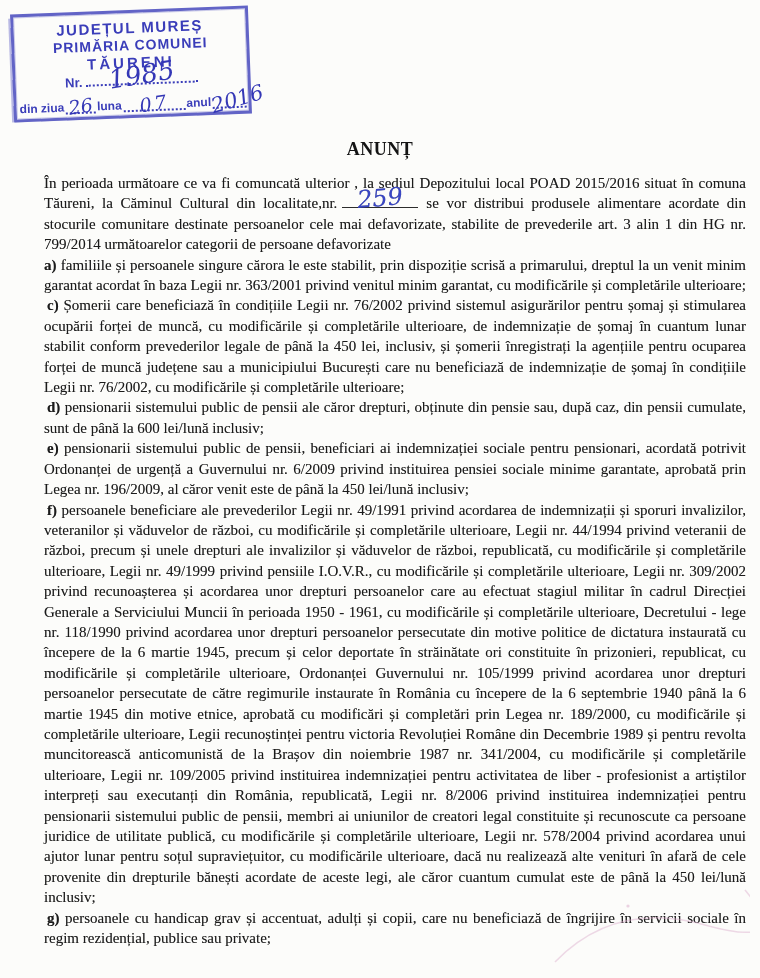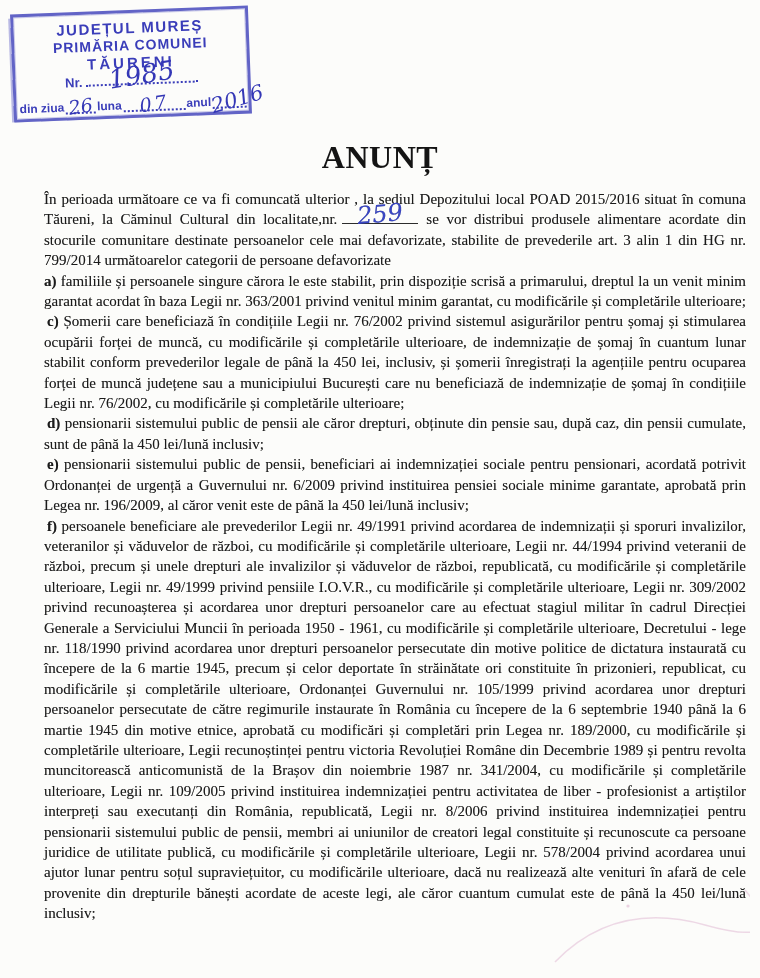--- a/index.html
+++ b/index.html
@@ -40,21 +40,21 @@
   .hw-07{font-size:19px;letter-spacing:3px;}
   .hw-2016{font-size:21px;transform:translateX(-35%) rotate(-14deg);}
   .stamp-date{
     font-size:12px;margin-top:10px;display:flex;align-items:flex-end;
     justify-content:space-between;padding:0 2px;text-align:left;overflow:visible;
   }
   .stamp-date .lbl{padding:0 1px;white-space:nowrap;}
   
   .title{
     margin:0;padding-top:139px;text-align:center;
-    font-size:32px;font-weight:bold;letter-spacing:.5px;color:#141414;
+    font-size:18px;font-weight:bold;letter-spacing:.5px;color:#141414;
   }
   
   .content{
     padding:13px 14px 0 20px;
     font-size:15px;line-height:20.4px;color:#1b1b1b;
     text-align:justify;
     text-shadow:0 0 .4px rgba(20,20,20,.4);
     margin-left:24px;
   }
   .content p{margin:0;}
@@ -105,26 +105,27 @@
   <h1 class="title">ANUNȚ</h1>
 
   <div class="content">
     <p><span>În perioada următoare ce va fi  comuncată ulterior , la sediul Depozitului local POAD 2015/2016  situat în comuna Tăureni, la Căminul Cultural din localitate,nr.</span><span class="regline"><span class="hw2">259</span></span><span>se vor  distribui produsele  alimentare acordate din stocurile comunitare destinate persoanelor cele mai defavorizate, stabilite de prevederile art. 3 alin 1 din HG nr. 799/2014  următoarelor categorii  de persoane defavorizate</span></p>
 
     <p><b class="lbl-b">a)</b> <span>familiile și persoanele singure cărora le este stabilit, prin dispoziție scrisă a primarului, dreptul la un venit minim garantat acordat în baza Legii nr. 363/2001 privind venitul minim garantat, cu modificările și completările ulterioare;</span></p>
 
 
     <p class="indent"><b class="lbl-b">c)</b> <span>Șomerii care beneficiază în condițiile Legii nr. 76/2002 privind sistemul asigurărilor pentru șomaj și stimularea ocupării forței de muncă, cu modificările și completările ulterioare, de indemnizație de șomaj în cuantum lunar stabilit conform prevederilor legale de până la 450 lei, inclusiv, și șomerii înregistrați la agențiile pentru ocuparea forței de muncă județene sau a municipiului București care nu beneficiază de indemnizație de șomaj în condițiile Legii nr. 76/2002, cu modificările și completările ulterioare;</span></p>
 
-    <p class="indent"><b class="lbl-b">d)</b> <span>pensionarii sistemului public de pensii ale căror drepturi, obținute din pensie sau, după caz, din pensii cumulate, sunt de până la 450 lei/lună inclusiv;</span></p>
+    <p class="indent"><b class="lbl-b">d)</b> <span>pensionarii sistemului public de pensii ale căror drepturi, obținute din pensie sau, după caz, din pensii cumulate, sunt de până la 600 lei/lună inclusiv;</span></p>
 
     <p class="indent"><b class="lbl-b">e)</b> <span>pensionarii sistemului public de pensii, beneficiari ai indemnizației sociale pentru pensionari, acordată potrivit Ordonanței de urgență a Guvernului nr. 6/2009 privind instituirea pensiei sociale minime garantate, aprobată prin Legea nr. 196/2009, al căror venit este de până la 450 lei/lună inclusiv;</span></p>
 
     <p class="indent"><b class="lbl-b">f)</b> <span>persoanele beneficiare ale prevederilor Legii nr. 49/1991 privind acordarea de indemnizații și sporuri invalizilor, veteranilor și văduvelor de război, cu modificările și completările ulterioare, Legii nr. 44/1994 privind veteranii de război, precum și unele drepturi ale invalizilor și văduvelor de război, republicată, cu modificările și completările ulterioare, Legii nr. 49/1999 privind pensiile I.O.V.R., cu modificările și completările ulterioare, Legii nr. 309/2002 privind recunoașterea și acordarea unor drepturi persoanelor care au efectuat stagiul militar în cadrul Direcției Generale a Serviciului Muncii în perioada 1950 - 1961, cu modificările și completările ulterioare, Decretului - lege nr. 118/1990 privind acordarea unor drepturi persoanelor persecutate din motive politice de dictatura instaurată cu începere de la 6 martie 1945, precum și celor deportate în străinătate ori constituite în prizonieri, republicat, cu modificările și completările ulterioare, Ordonanței Guvernului nr. 105/1999 privind acordarea unor drepturi persoanelor persecutate de către regimurile instaurate în România cu începere de la 6 septembrie 1940 până la 6 martie 1945 din motive etnice, aprobată cu modificări și completări prin Legea nr. 189/2000, cu modificările și completările ulterioare, Legii recunoștinței pentru victoria Revoluției Române din Decembrie 1989 și pentru revolta muncitorească anticomunistă de la Brașov din noiembrie 1987 nr. 341/2004, cu modificările și completările ulterioare, Legii nr. 109/2005 privind instituirea indemnizației pentru activitatea de liber - profesionist a artiștilor interpreți sau executanți din România, republicată, Legii nr. 8/2006 privind instituirea indemnizației pentru pensionarii sistemului public de pensii, membri ai uniunilor de creatori legal constituite și recunoscute ca persoane juridice de utilitate publică, cu modificările și completările ulterioare, Legii nr. 578/2004 privind acordarea unui ajutor lunar pentru soțul supraviețuitor, cu modificările ulterioare, dacă nu realizează alte venituri în afară de cele provenite din drepturile bănești acordate de aceste legi, ale căror cuantum cumulat este de până la 450 lei/lună inclusiv;</span></p>
 
+    <p class="indent"><b class="lbl-b">g)</b> <span>persoanele cu handicap grav și accentuat, adulți și copii, care nu beneficiază de îngrijire în servicii sociale în regim rezidențial, publice sau private;</span></p>
   </div>
 
   <svg class="artifact" width="210" height="105" viewBox="0 0 210 105">
     <path d="M15 92 Q 75 30 165 55 T 205 20" stroke="#dcaccb" stroke-width="1.6" fill="none" opacity="0.45"></path>
     <circle cx="88" cy="36" r="1.6" fill="#d9a8c8" opacity="0.5"></circle>
   </svg>
 
 </div>
 
 </body></html>

